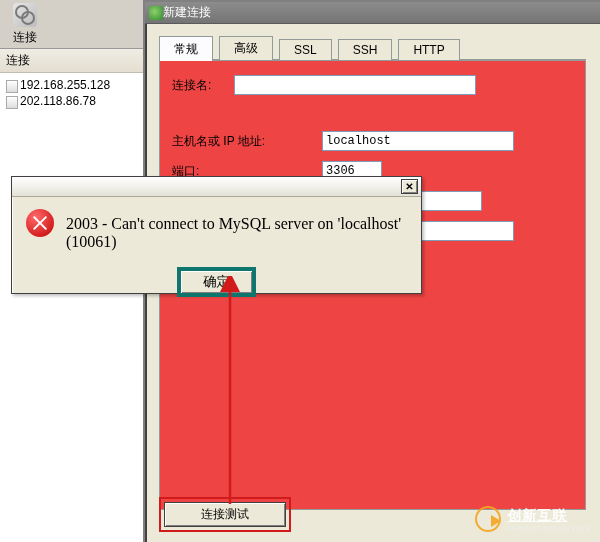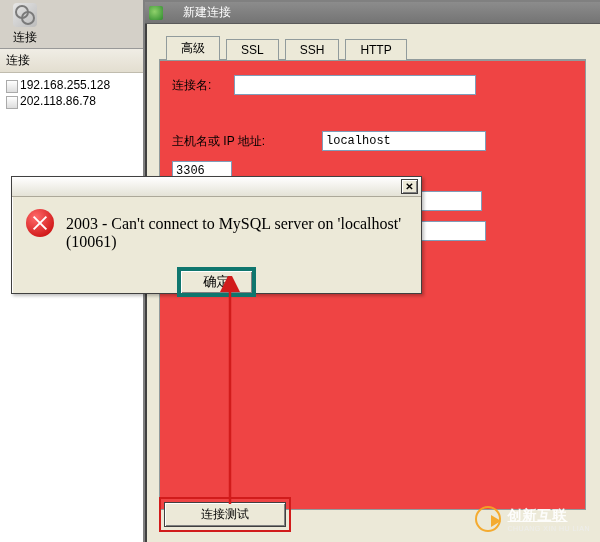--- a/index.html
+++ b/index.html
@@ -87,21 +87,21 @@
   border-top: 2px solid #808080;
   box-shadow: inset 2px 2px 0 #404040;
 }
 .titlebar {
   height: 22px;
   background: linear-gradient(#8c8c8c, #747474);
   color: #fff;
   display: flex;
   align-items: center;
   padding: 0 4px;
-  gap: 20px;
+  gap: 0;
   border-bottom: 1px solid #5a5a5a;
 }
 .win-icon {
   width: 14px; height: 14px;
   background: radial-gradient(circle at 40% 40%, #8fd16b, #2e8b2e);
   border-radius: 2px;
 }
 .client-area {
   padding: 14px;
   position: relative;
@@ -149,21 +149,21 @@
   width: 62px;
 }
 .text-input {
   border: 1px solid #7f9db9;
   padding: 2px 3px;
   font-family: "Courier New", monospace;
   font-size: 12px;
   background: #fff;
 }
 .input-wide { width: 242px; }
-.input-host { width: 164px; }
+.input-host { width: 192px; }
 .input-port { width: 60px; }
 .input-user { width: 160px; }
 .pw-row { margin-top: 6px; }
 
 .btn {
   padding: 2px 14px;
   background: #ece9d8;
   border: 1px solid #404040;
   box-shadow: inset 1px 1px 0 #fff, inset -1px -1px 0 #808080;
   cursor: default;
@@ -316,20 +316,21 @@
   </div>
 </div>
 
 <div class="main-window">
   <div class="titlebar">
     <div class="win-icon"></div>
     <span>新建连接</span>
   </div>
   <div class="client-area">
     <div class="tabs">
+      <div class="tab active">常规</div>
       <div class="tab-sep"></div>
       <div class="tab">高级</div>
       <div class="tab-sep"></div>
       <div class="tab">SSL</div>
       <div class="tab-sep"></div>
       <div class="tab">SSH</div>
       <div class="tab-sep"></div>
       <div class="tab">HTTP</div>
       <div class="tab-sep" style="flex:1"></div>
     </div>
@@ -337,20 +338,21 @@
       <div class="form-row">
         <div class="form-label form-label-narrow">连接名:</div>
         <input class="text-input input-wide" value="" style="">
       </div>
       <div style="height:26px"></div>
       <div class="form-row">
         <div class="form-label">主机名或 IP 地址:</div>
         <input class="text-input input-host" value="localhost" style="">
       </div>
       <div class="form-row">
+        <div class="form-label">端口:</div>
         <input class="text-input input-port" value="3306" style="">
       </div>
       <div class="form-row">
         <div class="form-label">用户名:</div>
         <input class="text-input input-user" value="root" style="">
       </div>
       <div class="form-row pw-row">
         <div class="form-label"></div>
         <input class="text-input input-host" type="password" value="" style="">
       </div>

